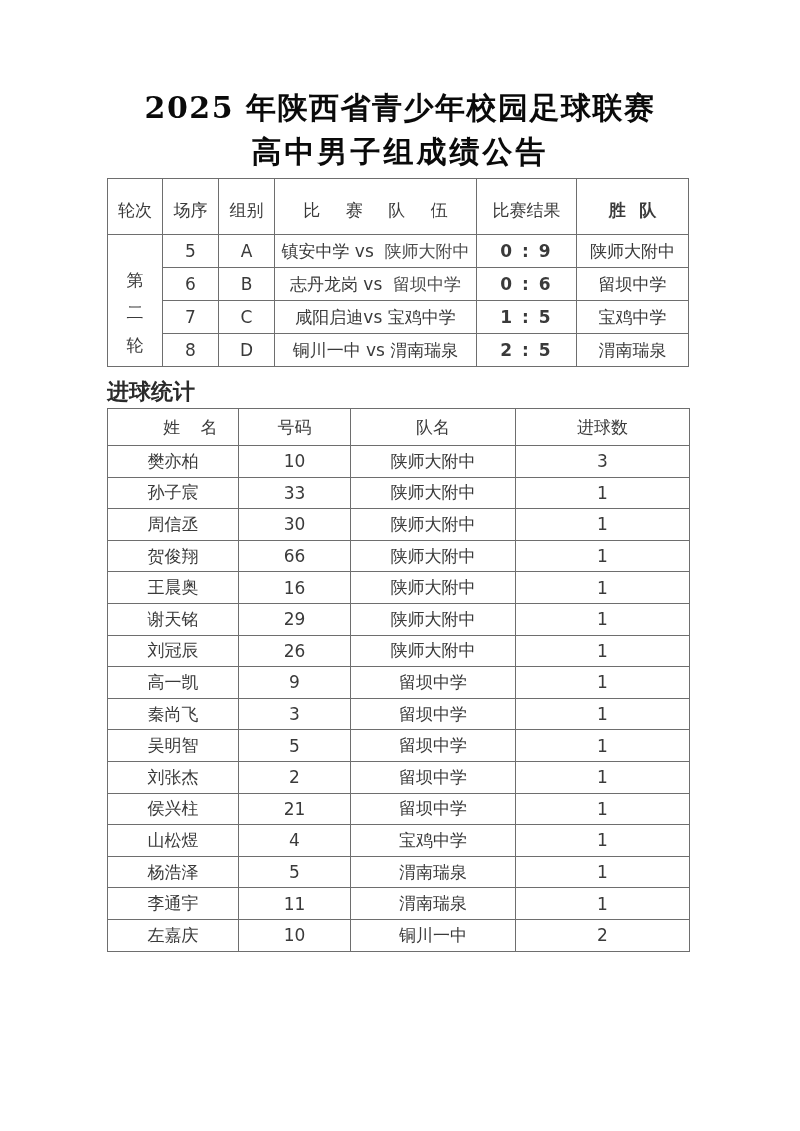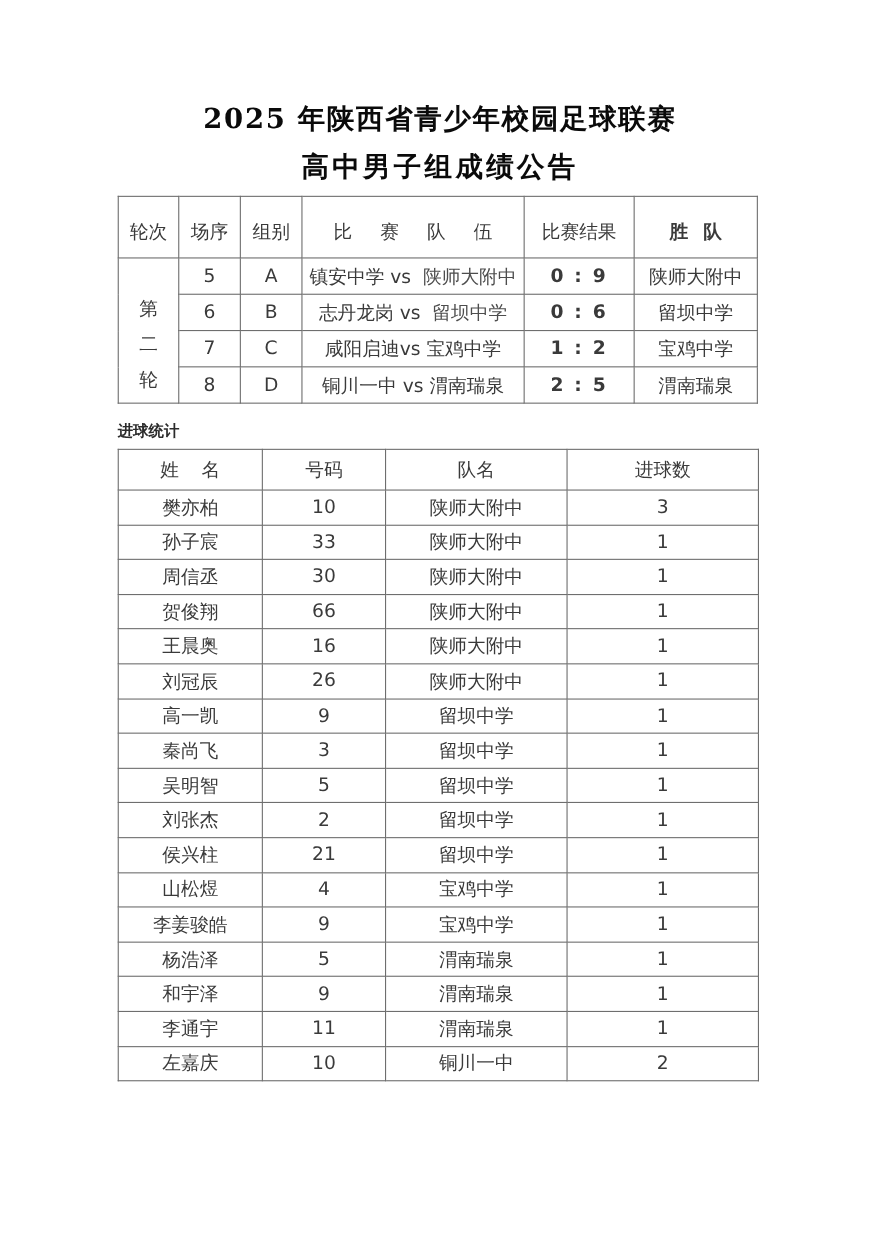--- a/index.html
+++ b/index.html
@@ -12,21 +12,21 @@
     overflow: hidden;
   }
   .page { padding-top: 86px; }
 
   
   .title-line {
     text-align: center;
     font-family: "DejaVu Serif", "Liberation Serif", serif;
     font-weight: bold;
     color: #0a0a0a;
-    font-size: 25px;
+    font-size: 30px;
     line-height: 44px;
   }
   .title-line.l1 { letter-spacing: 1.5px; }
   .title-line.l2 { letter-spacing: 3px; }
 
   
   table {
     border-collapse: collapse;
     margin-left: 107px;
     table-layout: fixed;
@@ -40,42 +40,42 @@
     color: #3a3a3a;
     overflow: hidden;
   }
 
   
   .results { width: 581px; margin-top: 4px; }
   .results th { height: 56px; padding-top: 8px; }
   .results td { height: 33px; }
   .ls-wide  { letter-spacing: 1.5em; text-indent: 1.5em; }
   .ls-med   { letter-spacing: 0.8em; text-indent: 0.8em; font-weight: bold; }
-  .ls-name  { letter-spacing: 1.2em; text-indent: 1.2em; }
+  .ls-name  { letter-spacing: 1.2em; text-indent: 1.2em; text-align: right; }
   .round-cell { vertical-align: middle; }
   .round-cell .vstack {
     display: flex;
     flex-direction: column;
     align-items: center;
     justify-content: space-between;
     height: 112px;
     padding-top: 24px;
     margin: 0 auto;
   }
   .teams span { white-space: pre; }
   .teams .away[data-font="serif"] {
     font-family: "DejaVu Serif", "Liberation Serif", serif;
     color: #4d4d4d;
   }
   .score-cell { letter-spacing: 2px; font-weight: bold; }
 
   
   .goals-heading {
     margin: 15px 0 6px 107px;
-    font-size: 14px;
+    font-size: 22px;
     line-height: 20px;
     font-weight: bold;
     color: #2b2b2b;
   }
   .goals { width: 582px; }
   .goals th { height: 37px; }
   .goals td { height: 31.6px; }
 </style>
 </head>
 <body>
@@ -125,21 +125,21 @@
         <td>6</td>
         <td>B</td>
         <td class="teams"><span class="home">志丹龙岗</span><span class="vs"> vs  </span><span class="away" data-font="serif">留坝中学</span></td>
         <td class="score-cell">0 : 6</td>
         <td>留坝中学</td>
       </tr>
       <tr>
         <td>7</td>
         <td>C</td>
         <td class="teams"><span class="home">咸阳启迪</span><span class="vs">vs </span><span class="away" data-font="sans">宝鸡中学</span></td>
-        <td class="score-cell">1 : 2</td>
+        <td class="score-cell">1 : 5</td>
         <td>宝鸡中学</td>
       </tr>
       <tr>
         <td>8</td>
         <td>D</td>
         <td class="teams"><span class="home">铜川一中</span><span class="vs"> vs </span><span class="away" data-font="sans">渭南瑞泉</span></td>
         <td class="score-cell">2 : 5</td>
         <td>渭南瑞泉</td>
       </tr>
     </tbody>
@@ -187,20 +187,26 @@
         <td>陕师大附中</td>
         <td>1</td>
       </tr>
       <tr>
         <td>王晨奥</td>
         <td>16</td>
         <td>陕师大附中</td>
         <td>1</td>
       </tr>
       <tr>
+        <td>谢天铭</td>
+        <td>29</td>
+        <td>陕师大附中</td>
+        <td>1</td>
+      </tr>
+      <tr>
         <td>刘冠辰</td>
         <td>26</td>
         <td>陕师大附中</td>
         <td>1</td>
       </tr>
       <tr>
         <td>高一凯</td>
         <td>9</td>
         <td>留坝中学</td>
         <td>1</td>
@@ -229,34 +235,22 @@
         <td>留坝中学</td>
         <td>1</td>
       </tr>
       <tr>
         <td>山松煜</td>
         <td>4</td>
         <td>宝鸡中学</td>
         <td>1</td>
       </tr>
       <tr>
-        <td>李姜骏皓</td>
-        <td>9</td>
-        <td>宝鸡中学</td>
-        <td>1</td>
-      </tr>
-      <tr>
         <td>杨浩泽</td>
         <td>5</td>
-        <td>渭南瑞泉</td>
-        <td>1</td>
-      </tr>
-      <tr>
-        <td>和宇泽</td>
-        <td>9</td>
         <td>渭南瑞泉</td>
         <td>1</td>
       </tr>
       <tr>
         <td>李通宇</td>
         <td>11</td>
         <td>渭南瑞泉</td>
         <td>1</td>
       </tr>
       <tr>

